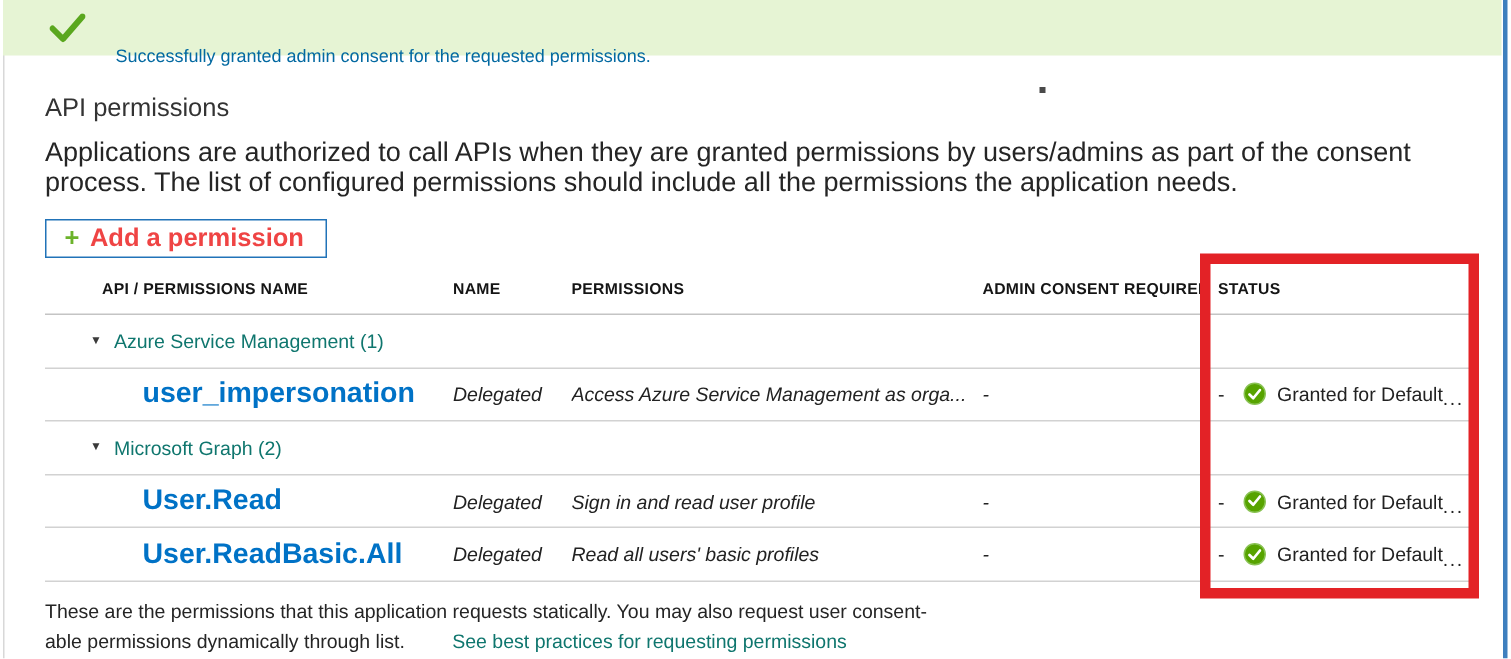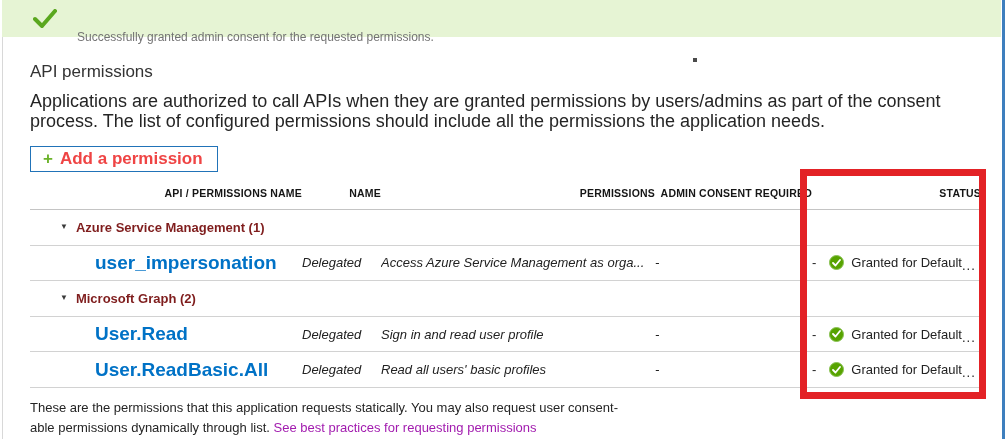--- a/index.html
+++ b/index.html
@@ -7,53 +7,53 @@
   .screen {
     position:relative; width:1007px; height:439px; overflow:hidden;
     background:#ffffff; font-family:"Liberation Sans", sans-serif; color:#252525;
   }
   .left-border { position:absolute; left:2px; top:0; width:1px; height:439px; background:#d8d8d8; }
   .banner {
     position:absolute; left:2px; top:0; width:999px; height:37px;
     background:#e6f4d4; display:flex; align-items:center;
   }
   .banner .check { margin-left:31px; flex:0 0 auto; }
-  .banner-text { margin-left:20px; font-size:12px; color:#737373;margin-top:36px; }
+  .banner-text { margin-left:20px; font-size:12px; color:#0369a1;margin-top:36px; }
   .window-edge { position:absolute; left:1002px; top:0; width:3px; height:439px; background:#3e7fbe; }
   .dot-artifact { position:absolute; left:693px; top:58px; width:4px; height:4px; background:#4a4a4a; }
   .title { position:absolute; left:30px; top:62px; font-size:17px; font-weight:400; color:#333; }
   .desc { position:absolute; left:30px; top:92px; width:945px; font-size:18px; line-height:19.5px; color:#252525; }
   .add-btn {
     position:absolute; left:30px; top:146px; height:26px;
     background:#fff; border:1px solid #2173b8; display:flex; align-items:center;
     gap:7px; padding:0 14px 0 12px; cursor:pointer; font-family:"Liberation Sans", sans-serif;
   }
   .add-btn .plus { font-size:17px; font-weight:700; color:#6cb32b; line-height:1; margin-top:-2px; }
   .add-btn .add-label { font-size:17px; font-weight:700; color:#ef4444; white-space:nowrap;text-align:right; }
   .table { position:absolute; left:30px; top:176px; width:951px; }
   .trow { display:grid; grid-template-columns:272px 79px 274px 157px 169px; align-items:center; }
-  .thead { height:34px; border-bottom:1px solid #c4c4c4;text-align:right; }
+  .thead { height:34px; border-bottom:1px solid #c4c4c4; }
   .thead .hcell { font-size:10.5px; font-weight:700; color:#151515; letter-spacing:0.2px; white-space:nowrap; }
   .thead .hcell.first { padding-left:38px; }
   .trow.body { height:35.6px; border-bottom:1px solid #d2d2d2; }
   .group-cell { grid-column:1 / -1; display:flex; align-items:center; padding-left:30px; gap:8px; }
   .expander { font-size:8px; color:#3a3a3a; line-height:1; }
-  .group-name { font-size:13px; font-weight:700; color:#7f1d1d; white-space:nowrap; }
+  .group-name { font-size:13px; font-weight:400; color:#0f766e; white-space:nowrap; }
   .c-name { padding-left:65px; font-size:19px; font-weight:600; color:#0072c6; white-space:nowrap; cursor:pointer; }
   .c-type, .c-desc, .c-admin { font-size:13px; color:#222; white-space:nowrap; overflow:hidden;font-style:italic; }
   .c-status { display:flex; align-items:center; font-size:13px; color:#222; white-space:nowrap; }
   .status-dash { }
   .status-icon {
     width:15px; height:15px; border-radius:50%; background:#57a300; border:1px solid #89c253;
     display:flex; align-items:center; justify-content:center; margin-left:13px; flex:0 0 auto;
   }
   .status-text { margin-left:7px; }
   .trunc { position:relative; top:3px; letter-spacing:1px; }
   .footer { position:absolute; left:30px; top:398px; width:645px; font-size:13px; line-height:19.5px; color:#252525; }
-  .footer a { color:#a21caf; text-decoration:none; cursor:pointer; }
+  .footer a { color:#0f766e; text-decoration:none; cursor:pointer;margin-left:28px; }
   .redbox {
     position:absolute; left:800px; top:169px; width:186px; height:230px;
     border:7px solid #e32226; pointer-events:none; z-index:10;
   }
 </style>
 </head>
 <body>
 
 <div class="screen">
 

